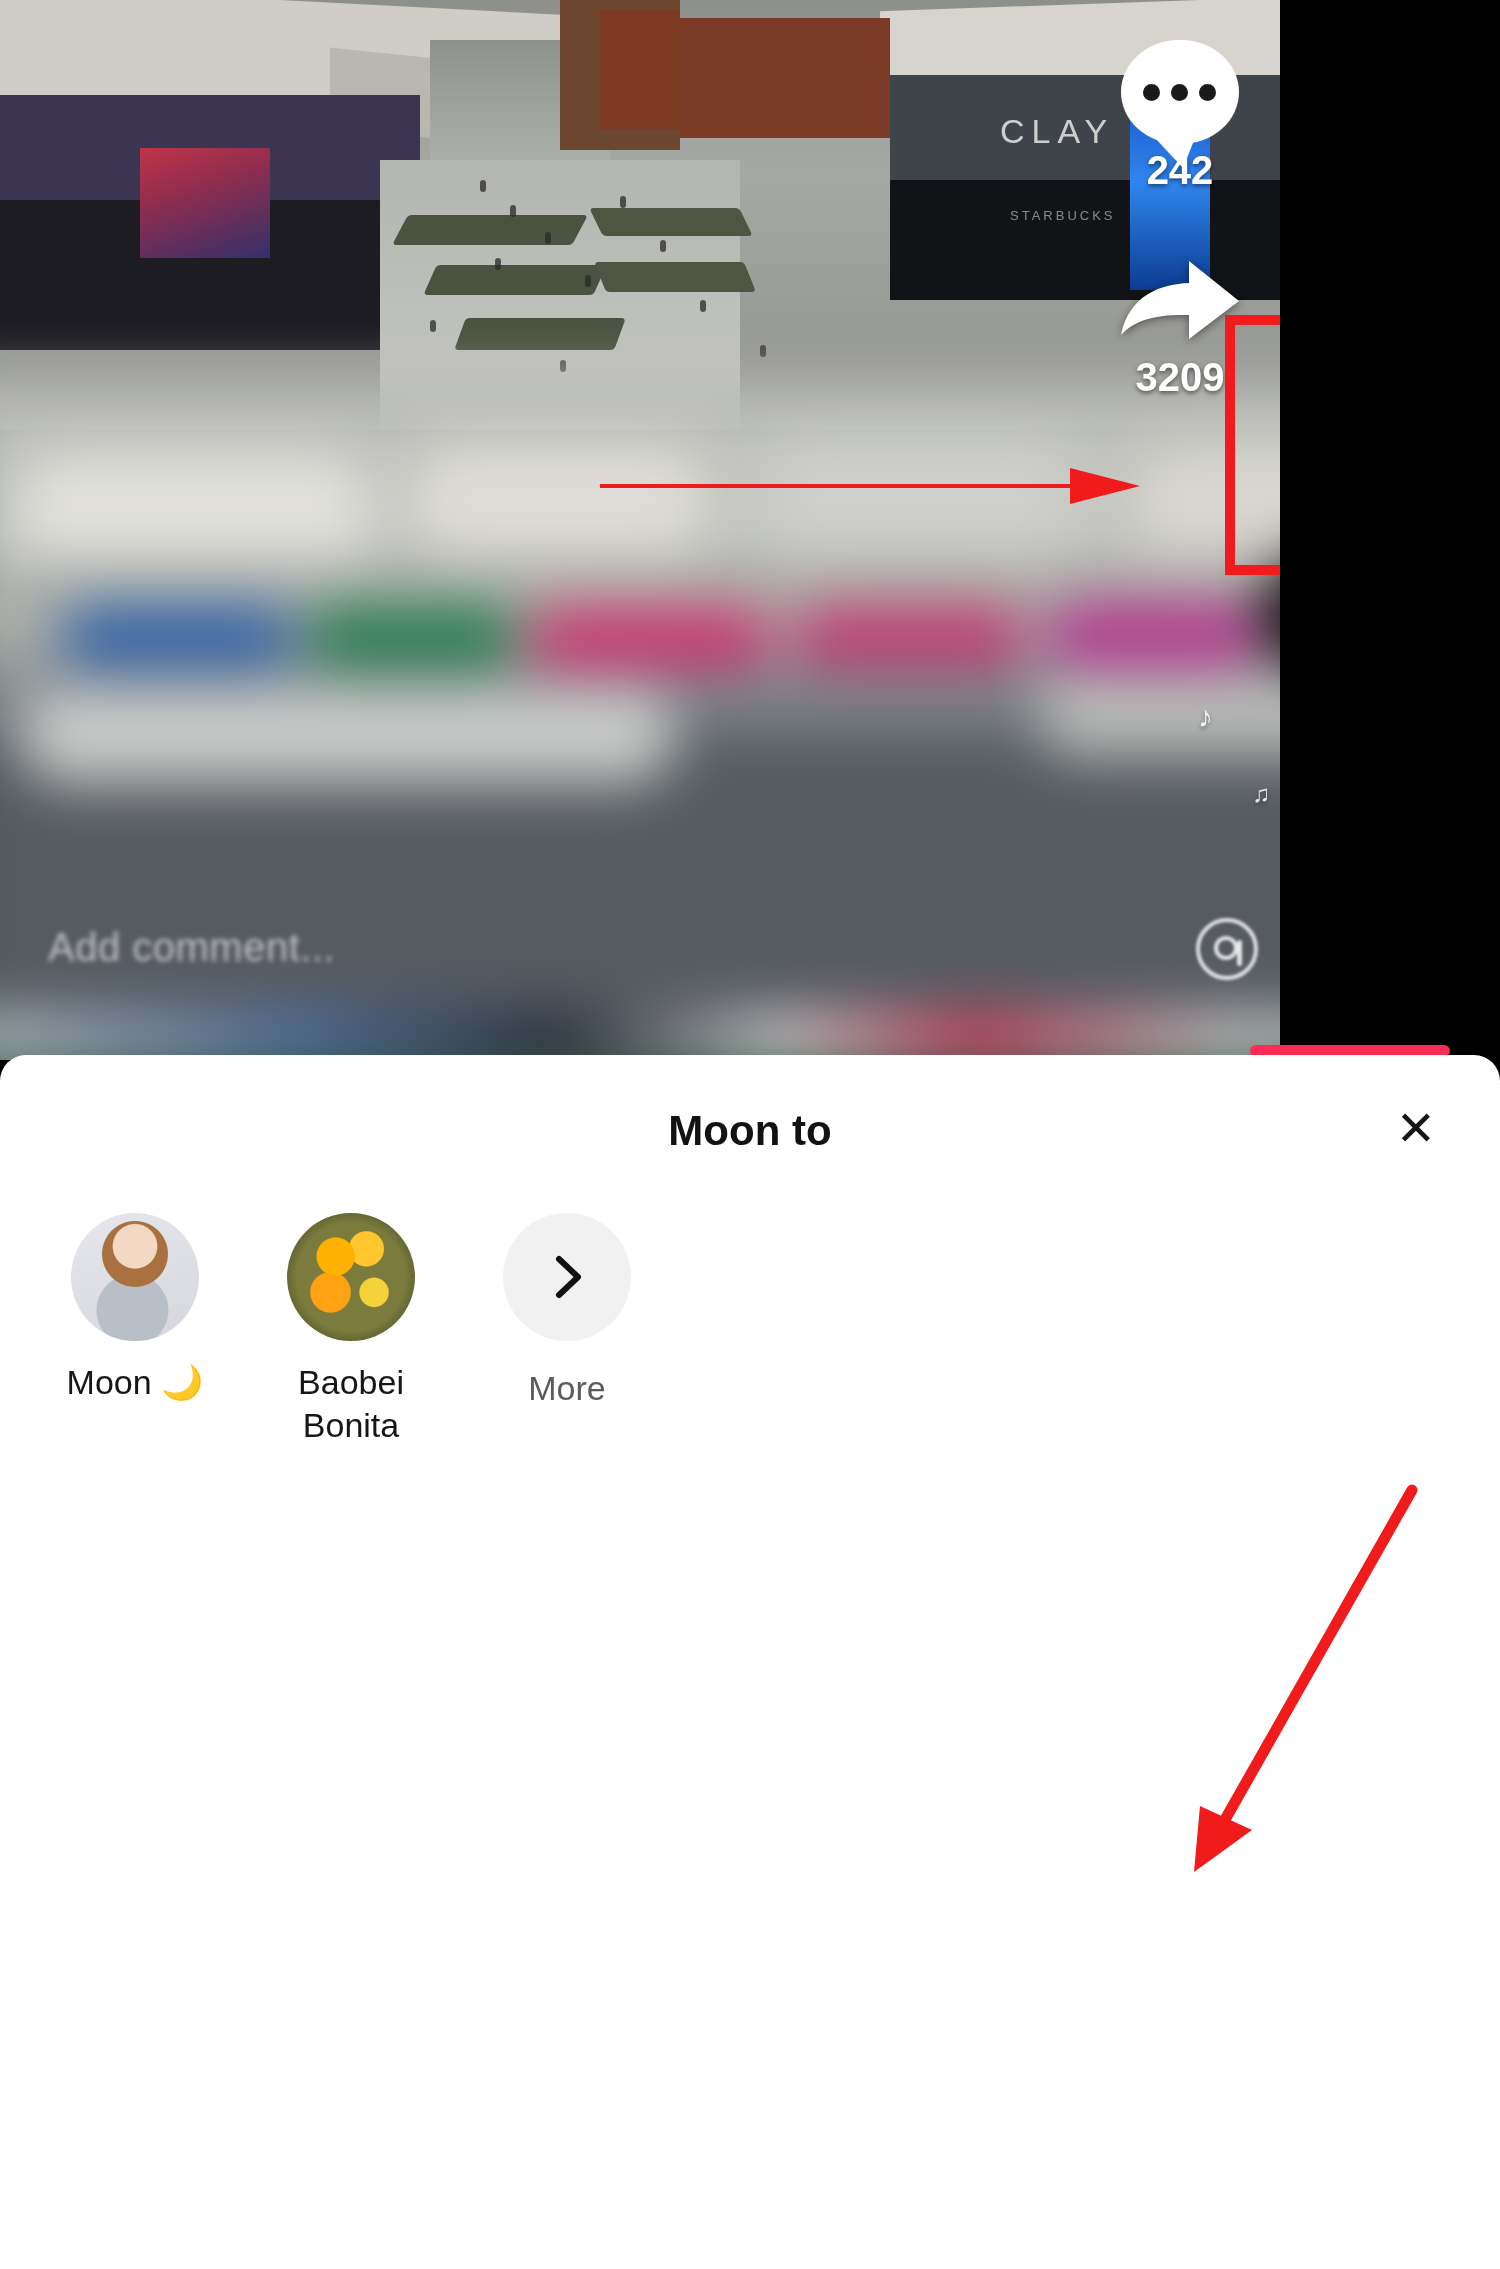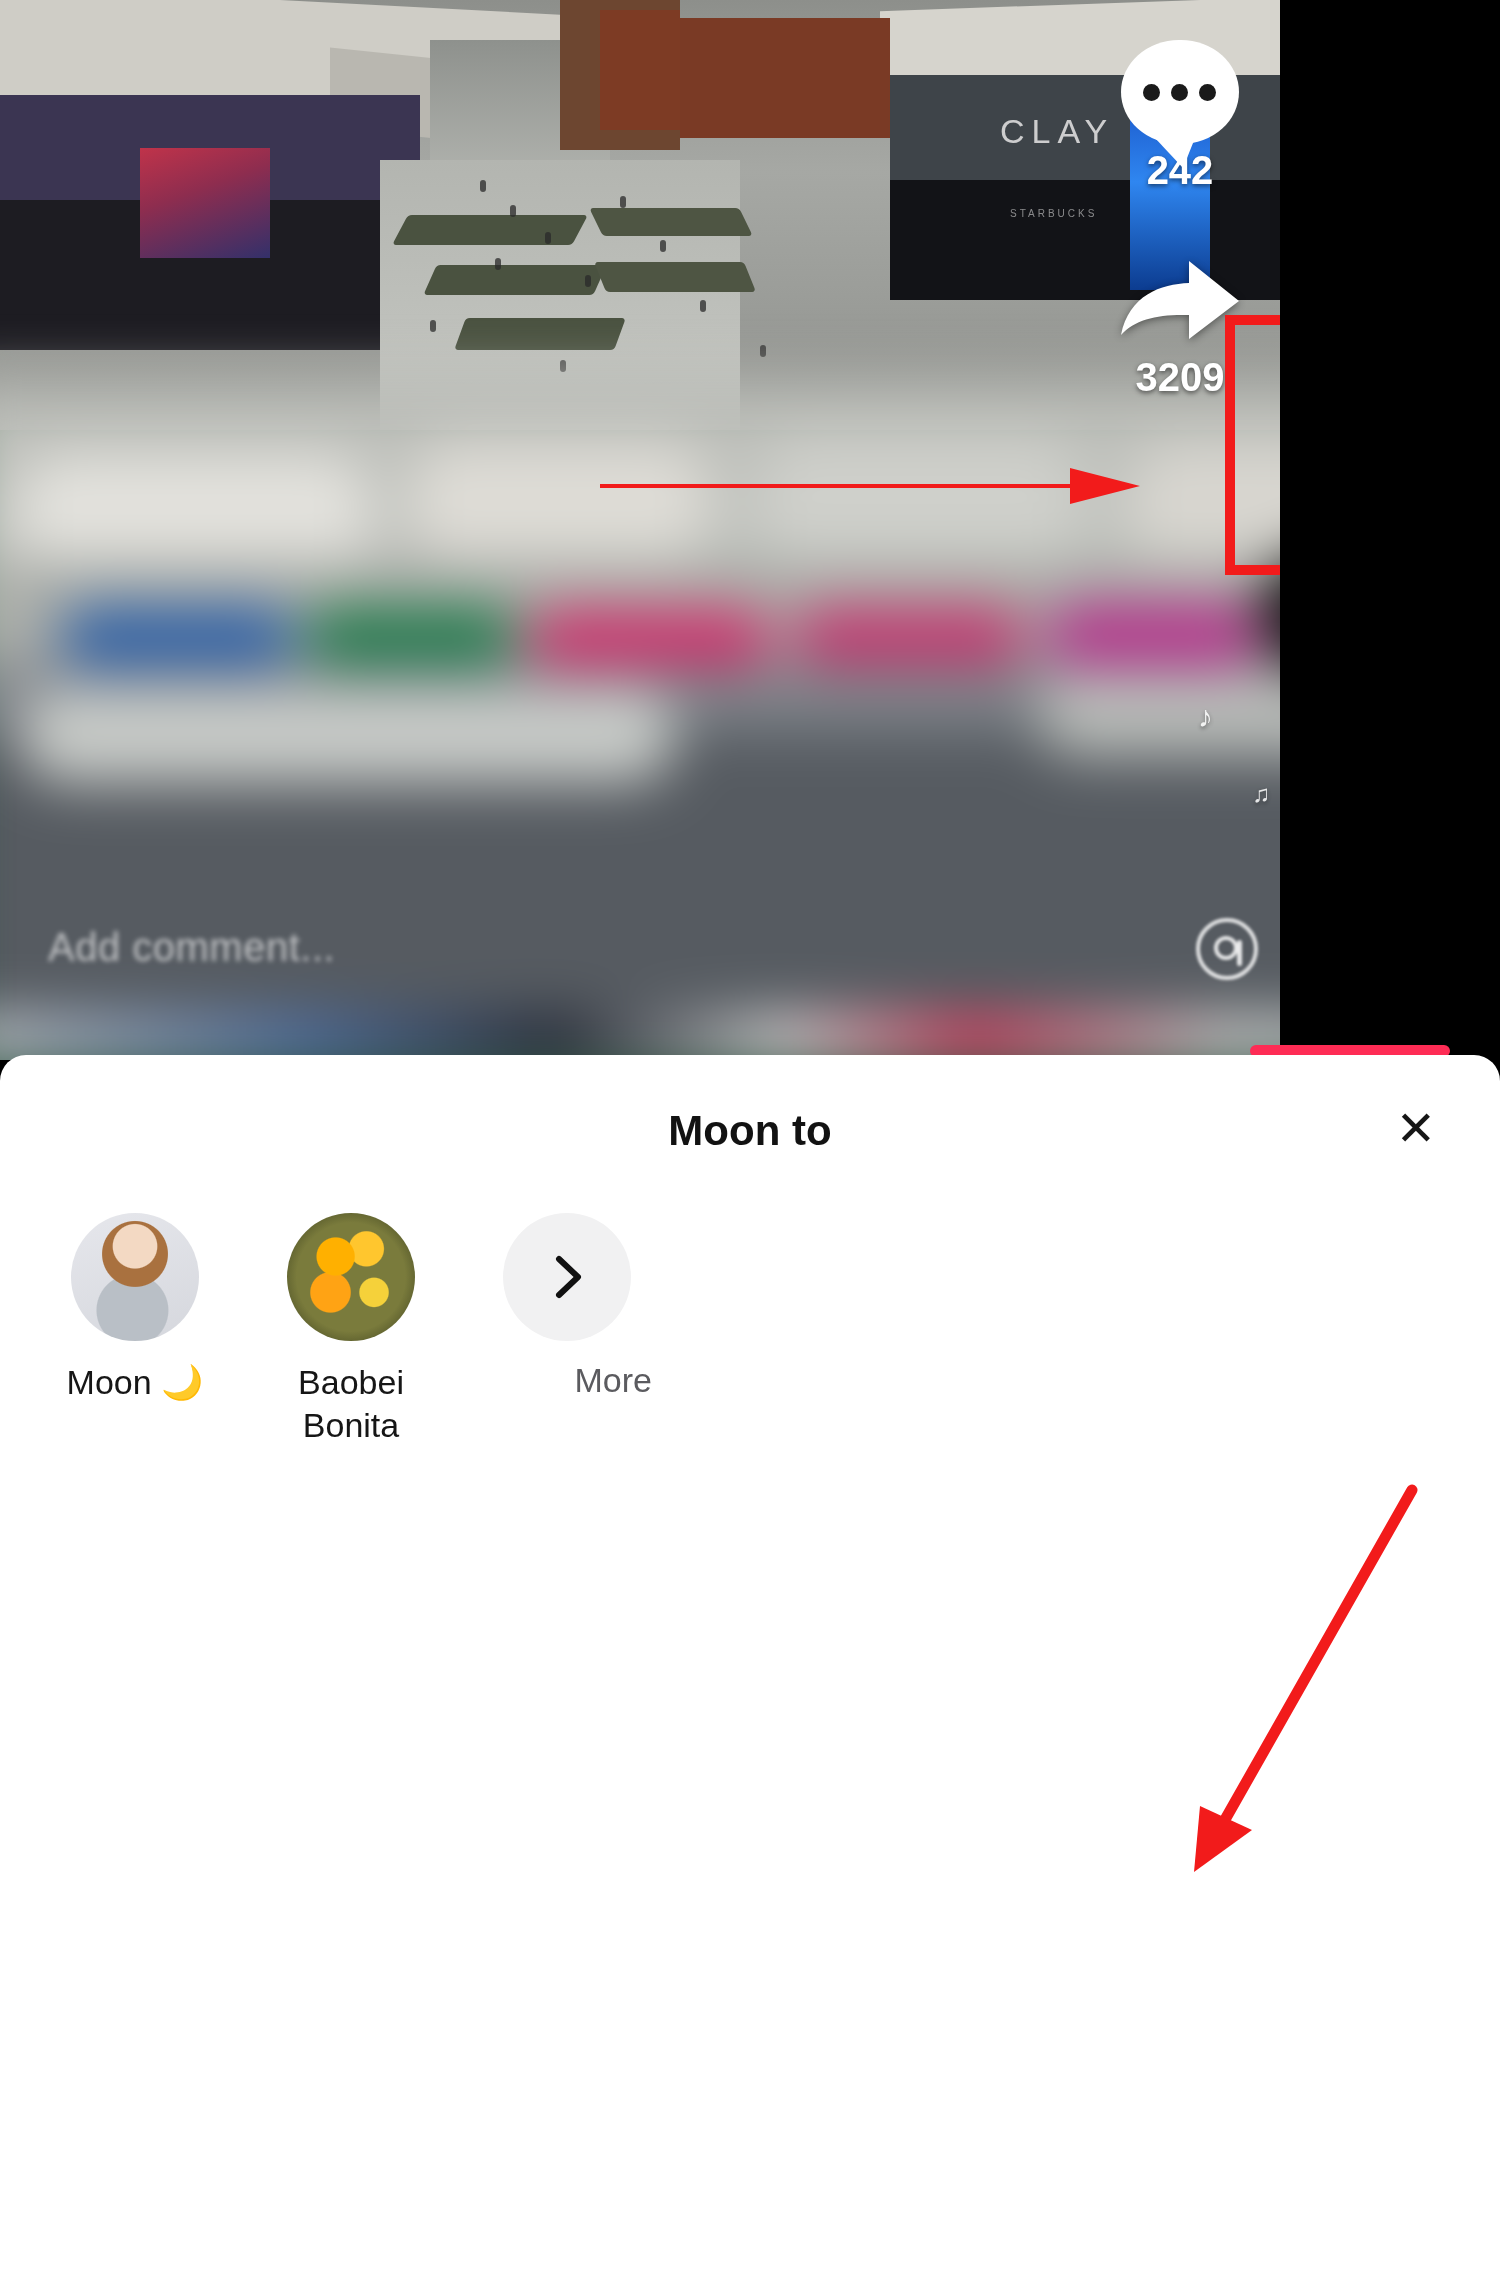--- a/index.html
+++ b/index.html
@@ -37,21 +37,21 @@
   .p2 { left:430px; top:265px; width:170px; height:30px; transform:skewX(-24deg); }
   .p3 { left:460px; top:318px; width:160px; height:32px; transform:skewX(-20deg); }
   .p4 { left:596px; top:208px; width:150px; height:28px; transform:skewX(26deg); background:#4e5543;}
   .p5 { left:600px; top:262px; width:150px; height:30px; transform:skewX(22deg); background:#4e5543;}
   .bld-r1 { left:880px; top:0; width:640px; height:110px; background:#d6d4cd; transform:skewY(-2deg);}
   .bld-r2 { left:890px; top:75px; width:620px; height:120px; background:#3e4449; }
   .bld-r3 { left:890px; top:180px; width:620px; height:120px; background:#121317; }
   .bld-r4 { left:640px; top:18px; width:250px; height:120px; background:#7a3a25; }
   .clay { position:absolute; left:1000px; top:112px; font-size:34px; color:#e6e6e6;
           letter-spacing:7px; font-family:"Liberation Sans",sans-serif; opacity:.85; }
-  .starbucks { position:absolute; left:1010px; top:208px; font-size:10px; color:#d8d8d8;
+  .starbucks { position:absolute; left:1010px; top:208px; font-size:13px; color:#d8d8d8;
                letter-spacing:3px; opacity:.6; }
   .blue-screen { left:1130px; top:110px; width:80px; height:180px;
                  background:linear-gradient(180deg,#1e5fd0,#2f86f0 40%,#0c3c90); }
   .yellow-sign { left:1330px; top:80px; width:190px; height:80px;
                  background:linear-gradient(180deg,#ffe000,#f5c400); }
   .crowd-dot { position:absolute; width:6px; height:12px; background:#2a2a2a; border-radius:3px; opacity:.75;}
 
   
   .photo-blur { position:absolute; left:0; top:400px; width:1500px; height:660px;
                 filter:blur(26px); transform:scale(1.06); }
@@ -146,21 +146,21 @@
       radial-gradient(circle at 68% 62%, #f5d13a 0 12%, transparent 13%),
       radial-gradient(circle at 50% 50%, #7a7b3c 0 60%, #2e3317 100%); }
   .av-girl { background:
       radial-gradient(circle at 50% 26%, #f3d9c3 0 19%, transparent 20%),
       radial-gradient(circle at 50% 32%, #a9713f 0 30%, transparent 31%),
       radial-gradient(circle at 48% 76%, #b9bfc6 0 30%, transparent 31%),
       linear-gradient(160deg,#e6e7ec,#d5d7dd); }
   .contact-name { margin-top:20px; font-size:34px; color:#161616; line-height:1.25; }
   .more-circle { width:128px; height:128px; border-radius:50%; background:#f1f1f2;
                  margin:0 auto; display:flex; align-items:center; justify-content:center; }
-  .more-label { margin-top:20px; font-size:34px; color:#5b5b5f;text-align:right; }
+  .more-label { margin-top:28px; font-size:34px; color:#5b5b5f; }
   .red-arrow-d { position:absolute; left:1160px; top:1480px; width:270px; height:400px; }
 </style>
 </head>
 <body>
 
 <div id="page">
 
   <div class="video-area">
 
     <div class="photo-top">

